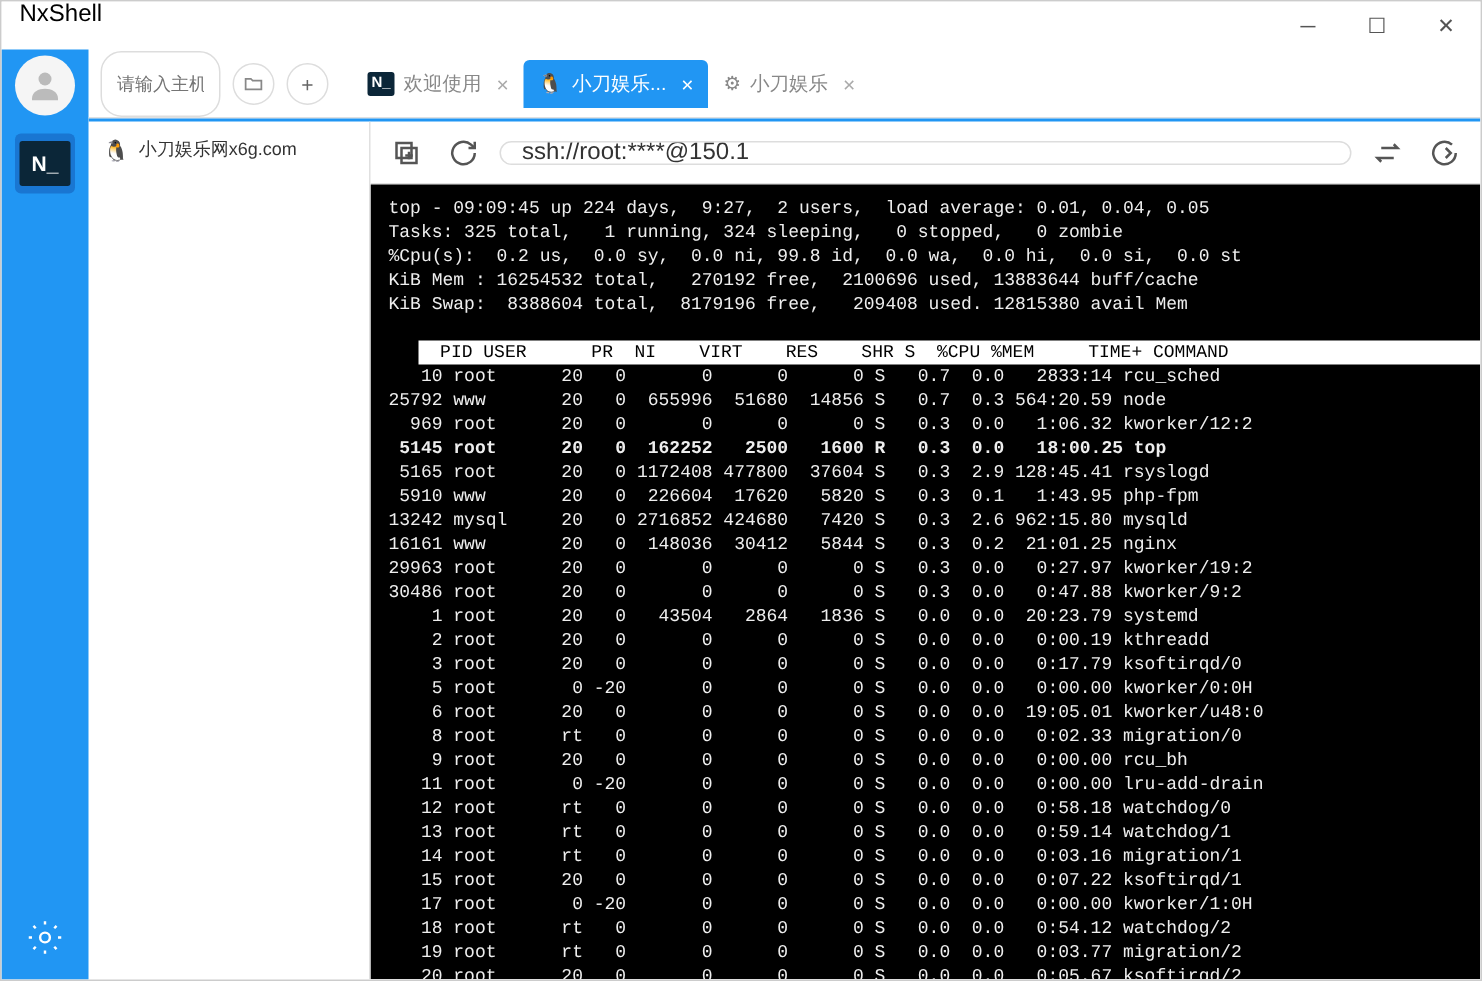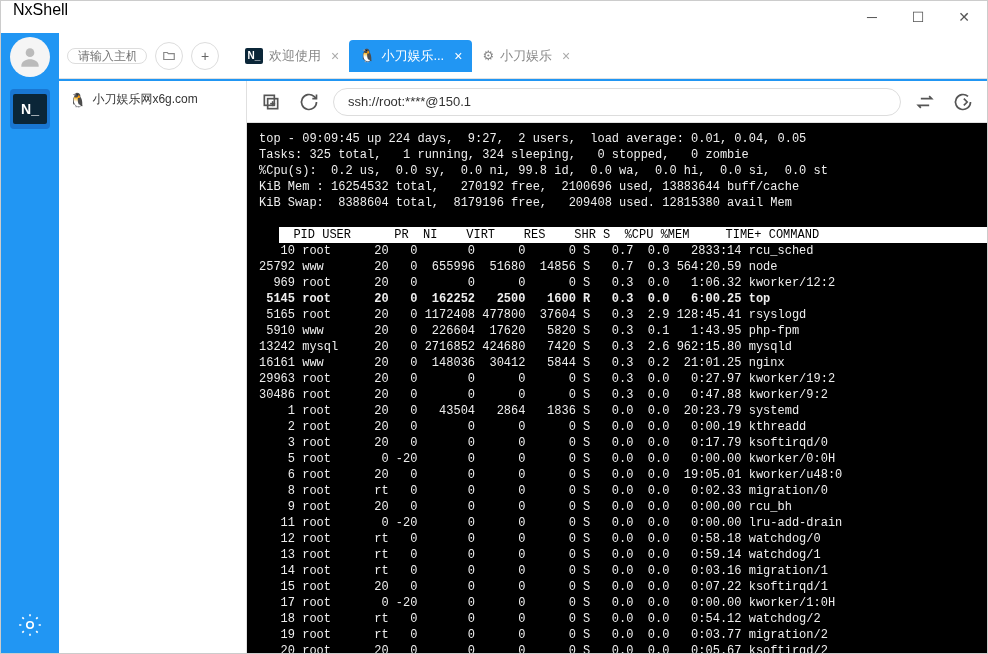--- a/index.html
+++ b/index.html
@@ -11,35 +11,35 @@
 .main { display: flex; height: calc(100% - 32px); }
 .sidebar { width: 58px; background: #2196f3; display: flex; flex-direction: column; align-items: center; padding-top: 4px; }
 .avatar { width: 40px; height: 40px; border-radius: 50%; background: #f5f5f5; display: flex; align-items: center; justify-content: center; margin-bottom: 12px; }
 .avatar svg { width: 26px; height: 26px; }
 .sidebar-icon { width: 40px; height: 40px; display: flex; align-items: center; justify-content: center; margin-bottom: 8px; }
 .sidebar-icon.active { background: #1976d2; border-radius: 4px; }
 .sidebar-spacer { flex: 1; }
 .gear { width: 40px; height: 40px; display: flex; align-items: center; justify-content: center; margin-bottom: 8px; }
 .content { flex: 1; display: flex; flex-direction: column; overflow: hidden; }
 .toprow { height: 46px; display: flex; align-items: center; padding: 0 8px; gap: 8px; border-bottom: 1px solid #e0e0e0; }
-.host-input { width: 80px; height: 16px; border: 1px solid #ddd; border-radius: 14px; padding: 0 10px; font-size: 12px; color: #999; }
+.host-input { width: 80px; height: 44px; border: 1px solid #ddd; border-radius: 14px; padding: 0 10px; font-size: 12px; color: #999; }
 .round-btn { width: 28px; height: 28px; border: 1px solid #ddd; border-radius: 50%; display: flex; align-items: center; justify-content: center; font-size: 14px; color: #666; }
 .tabs { display: flex; align-items: center; gap: 0; margin-left: 8px; }
 .tab { display: flex; align-items: center; gap: 6px; padding: 0 10px; height: 32px; font-size: 13px; color: #888; border-radius: 4px 4px 0 0; }
 .tab.active { background: #2196f3; color: #fff; }
 .tab-close { font-size: 14px; color: #aaa; margin-left: 4px; }
 .tab.active .tab-close { color: #fff; }
 .layout { display: flex; flex: 1; overflow: hidden; border-top: 2px solid #2196f3; }
 .tree { width: 188px; border-right: 1px solid #e0e0e0; padding-top: 6px; }
 .tree-item { display: flex; align-items: center; gap: 6px; padding: 4px 10px; font-size: 12px; color: #333; }
 .tree-item .tux { font-size: 14px; }
 .term-area { flex: 1; display: flex; flex-direction: column; overflow: hidden; }
 .addr-bar { height: 42px; display: flex; align-items: center; padding: 0 10px; gap: 10px; border-bottom: 1px solid #e0e0e0; }
 .addr-btn { width: 28px; height: 28px; display: flex; align-items: center; justify-content: center; color: #555; }
-.addr-input { flex: 1; height: 28px; border: 1px solid #ddd; border-radius: 14px; padding: 0 14px; font-size: 13px; color: #333; }
+.addr-input { flex: 1; height: 16px; border: 1px solid #ddd; border-radius: 14px; padding: 0 14px; font-size: 16px; color: #333; }
 .terminal { flex: 1; background: #000; color: #eee; font-family: Liberation Mono, monospace; font-size: 12px; line-height: 16px; padding: 8px 12px; overflow: hidden; white-space: pre; }
 .terminal .hdr { background: #fff; color: #000; display: inline-block; width: 100%; margin-left: 20px; }
 .terminal .b { font-weight: bold; }
 .nlogo { background: #0b2638; color: #fff; width: 34px; height: 30px; display: flex; align-items: center; justify-content: center; font-size: 14px; font-weight: bold; border-radius: 2px; }
 .nlogo-sm { background: #0b2638; color: #fff; width: 18px; height: 16px; display: inline-flex; align-items: center; justify-content: center; font-size: 10px; font-weight: bold; border-radius: 2px; }
 </style>
 </head>
 <body>
 
 <div class="titlebar">
@@ -141,21 +141,21 @@
         <div class="terminal" id="terminal">top - 09:09:45 up 224 days,  9:27,  2 users,  load average: 0.01, 0.04, 0.05
 Tasks: 325 total,   1 running, 324 sleeping,   0 stopped,   0 zombie
 %Cpu(s):  0.2 us,  0.0 sy,  0.0 ni, 99.8 id,  0.0 wa,  0.0 hi,  0.0 si,  0.0 st
 KiB Mem : 16254532 total,   270192 free,  2100696 used, 13883644 buff/cache
 KiB Swap:  8388604 total,  8179196 free,   209408 used. 12815380 avail Mem
 
 <span class="hdr">  PID USER      PR  NI    VIRT    RES    SHR S  %CPU %MEM     TIME+ COMMAND             </span>
    10 root      20   0       0      0      0 S   0.7  0.0   2833:14 rcu_sched
 25792 www       20   0  655996  51680  14856 S   0.7  0.3 564:20.59 node
   969 root      20   0       0      0      0 S   0.3  0.0   1:06.32 kworker/12:2
-<span class="b"> 5145 root      20   0  162252   2500   1600 R   0.3  0.0   6:00.25 top</span>
+<span class="b"> 5145 root      20   0  162252   2500   1600 R   0.3  0.0   18:00.25 top</span>
  5165 root      20   0 1172408 477800  37604 S   0.3  2.9 128:45.41 rsyslogd
  5910 www       20   0  226604  17620   5820 S   0.3  0.1   1:43.95 php-fpm
 13242 mysql     20   0 2716852 424680   7420 S   0.3  2.6 962:15.80 mysqld
 16161 www       20   0  148036  30412   5844 S   0.3  0.2  21:01.25 nginx
 29963 root      20   0       0      0      0 S   0.3  0.0   0:27.97 kworker/19:2
 30486 root      20   0       0      0      0 S   0.3  0.0   0:47.88 kworker/9:2
     1 root      20   0   43504   2864   1836 S   0.0  0.0  20:23.79 systemd
     2 root      20   0       0      0      0 S   0.0  0.0   0:00.19 kthreadd
     3 root      20   0       0      0      0 S   0.0  0.0   0:17.79 ksoftirqd/0
     5 root       0 -20       0      0      0 S   0.0  0.0   0:00.00 kworker/0:0H

